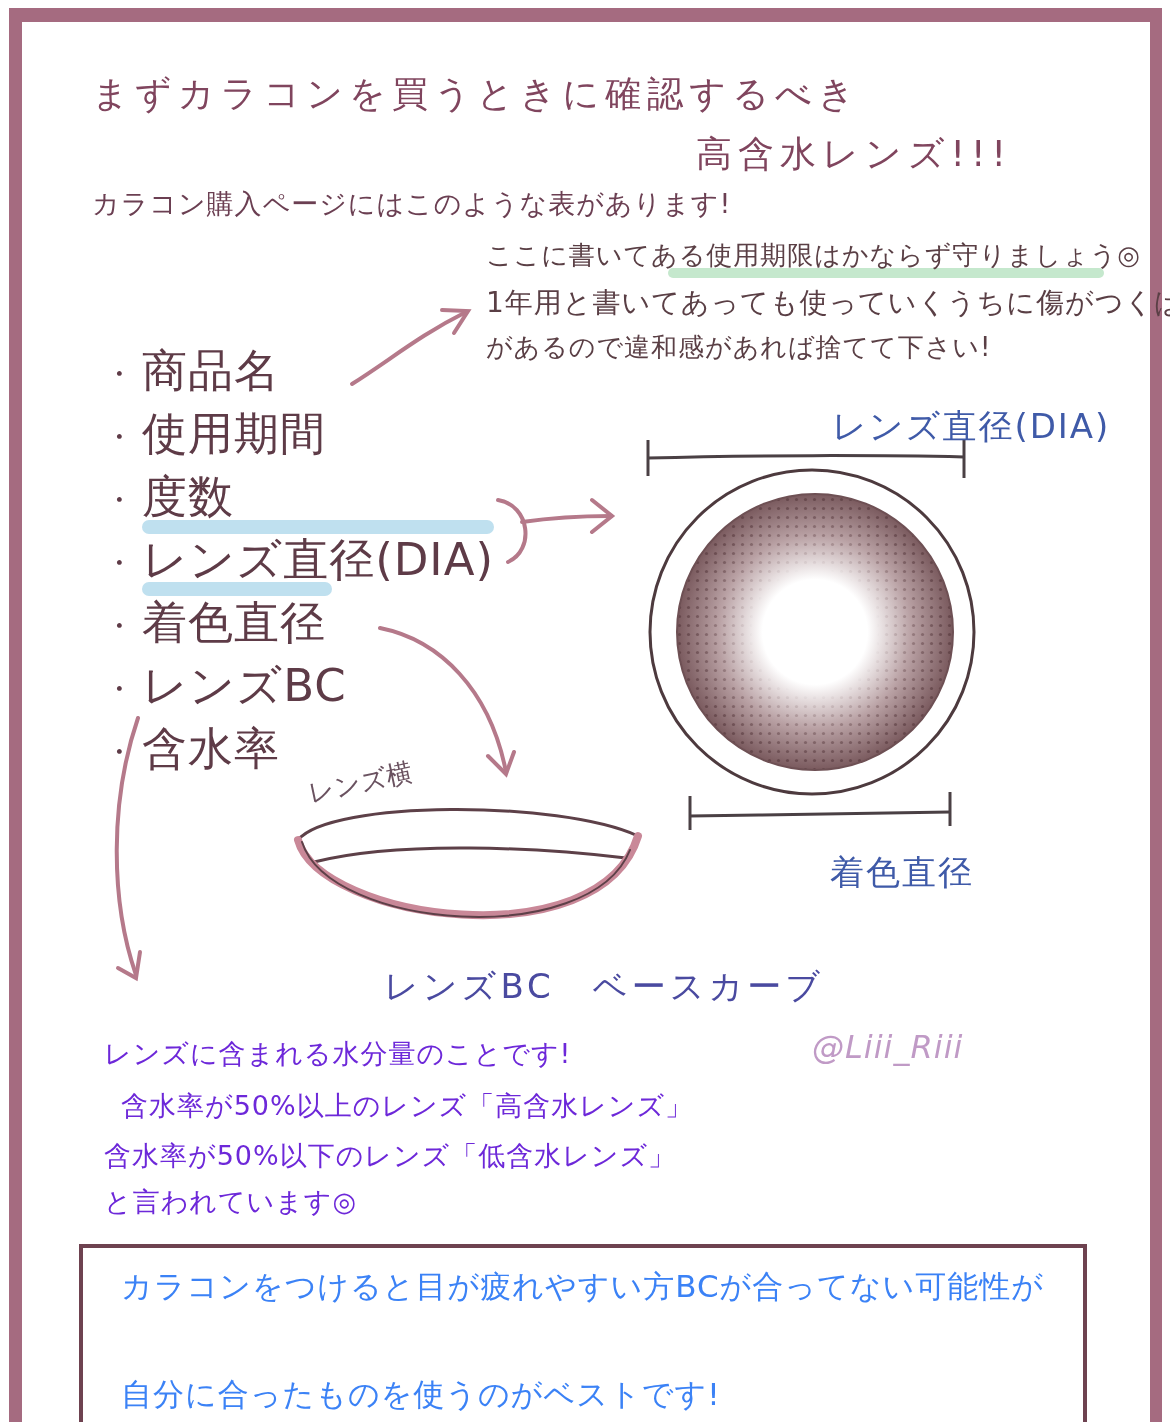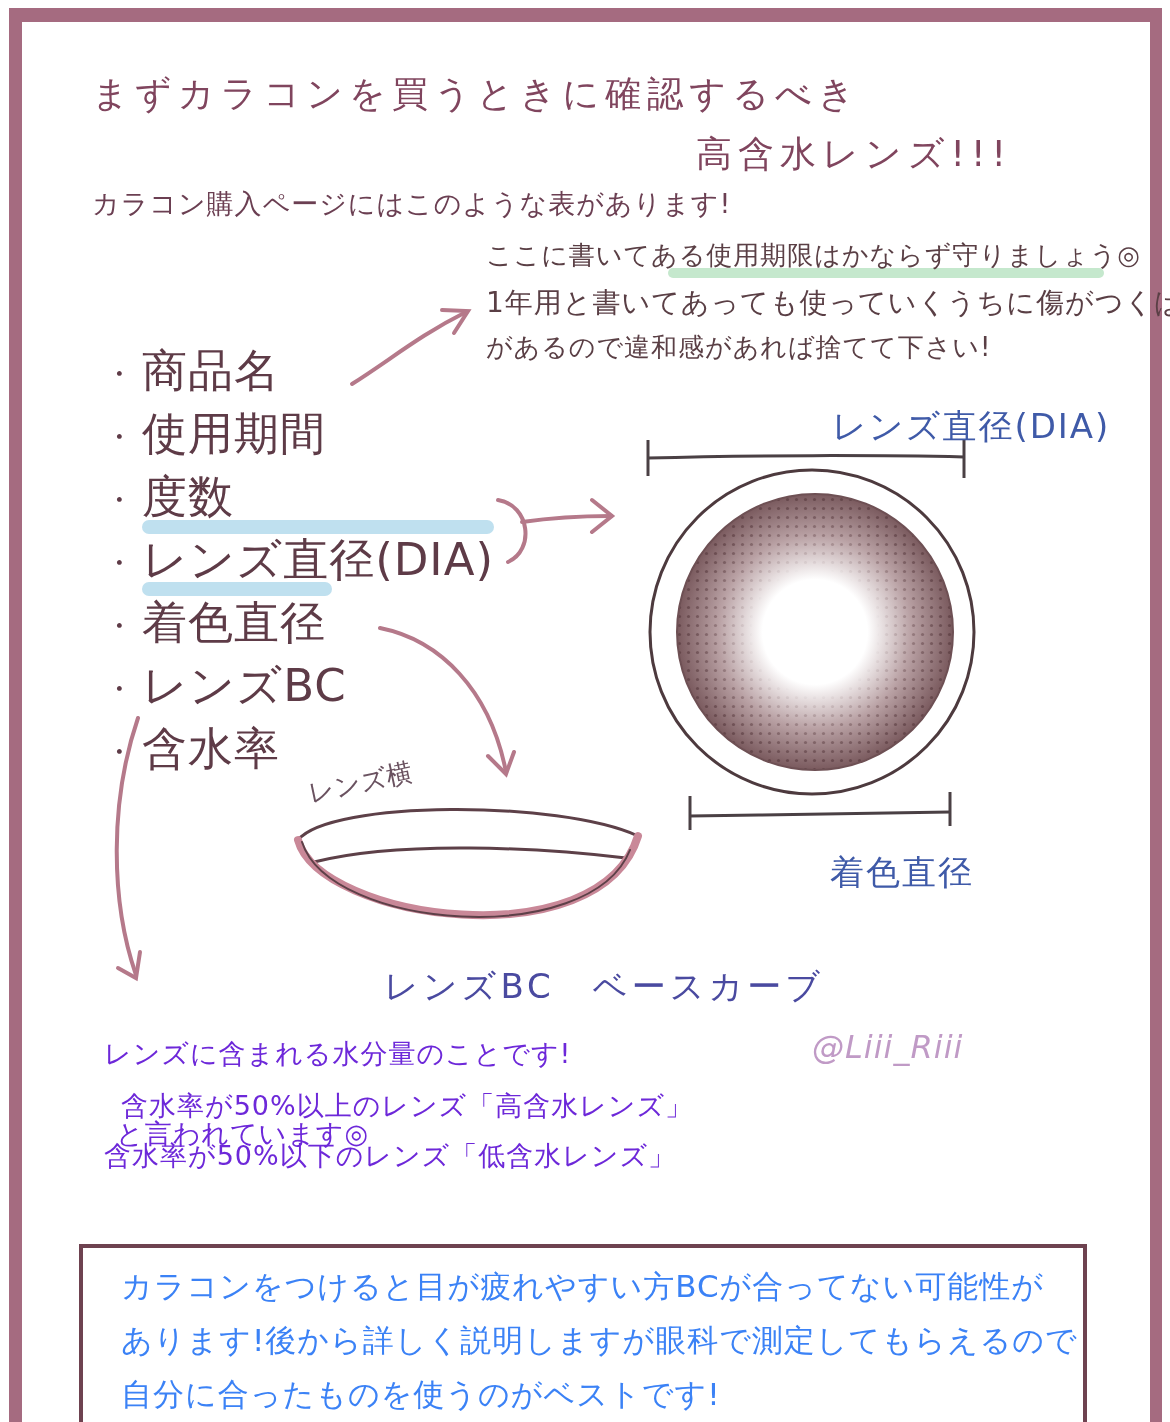--- a/index.html
+++ b/index.html
@@ -47,21 +47,21 @@
   .dia-label { left: 832px; top: 404px; }
   .tint-label { left: 830px; top: 850px; }
   .bc-label { left: 384px; top: 964px; color: #4a4aa0; font-size: 34px; letter-spacing: 4px; }
 
   .side-label { left: 312px; top: 776px; font-size: 26px; color: #6a5260; transform: rotate(-12deg); transform-origin: left bottom; }
 
   .water { left: 104px; font-size: 27px; color: #6d28d9; letter-spacing: 1px; }
   .w1 { top: 1036px; }
   .w2 { top: 1088px; margin-left: 17px; }
   .w3 { top: 1138px; }
-  .w4 { top: 1116px; margin-left: 12px; }
+  .w4 { top: 1184px; }
   .credit { left: 812px; top: 1028px; font-size: 32px; color: #c09ac6; font-style: italic; letter-spacing: 1px; }
 
   .notebox {
     position: absolute; left: 79px; top: 1244px; width: 1008px; height: 200px;
     border: 4px solid #6e4250; box-sizing: border-box; background: #fff;
   }
   .nb-line { position: absolute; left: 22px; font-size: 31px; color: #3b82f6; letter-spacing: 1px; white-space: nowrap; margin-left: 16px; }
   .nb1 { top: 18px; } .nb2 { top: 72px; } .nb3 { top: 126px; }
 
   svg.overlay { position: absolute; left: 0; top: 0; }
@@ -169,15 +169,14 @@
 
 <div class="abs water w1">レンズに含まれる水分量のことです!</div>
 <div class="abs water w2">含水率が50%以上のレンズ「高含水レンズ」</div>
 <div class="abs water w3">含水率が50%以下のレンズ「低含水レンズ」</div>
 <div class="abs water w4">と言われています◎</div>
 
 <div class="abs credit">@Liii_Riii</div>
 
 <div class="notebox">
   <div class="nb-line nb1">カラコンをつけると目が疲れやすい方BCが合ってない可能性が</div>
-  <div class="nb-line nb2">あります!後から詳しく説明しますが眼科で測定してもらえるので</div>
   <div class="nb-line nb3">自分に合ったものを使うのがベストです!</div>
 </div>
 
 </body></html>

